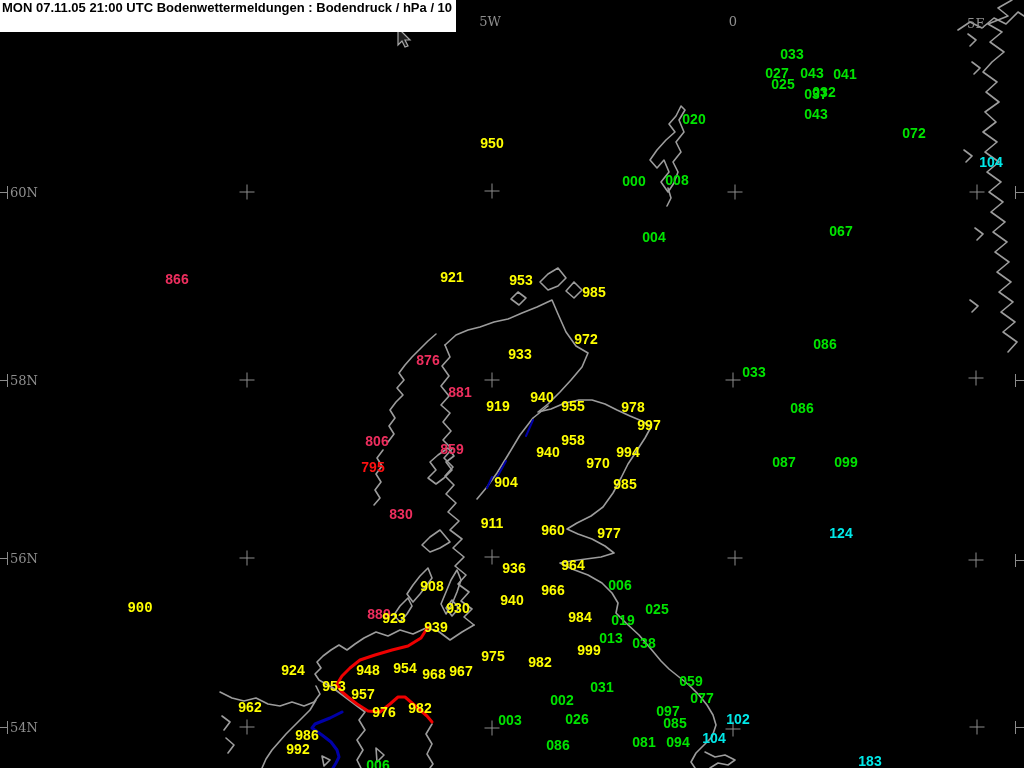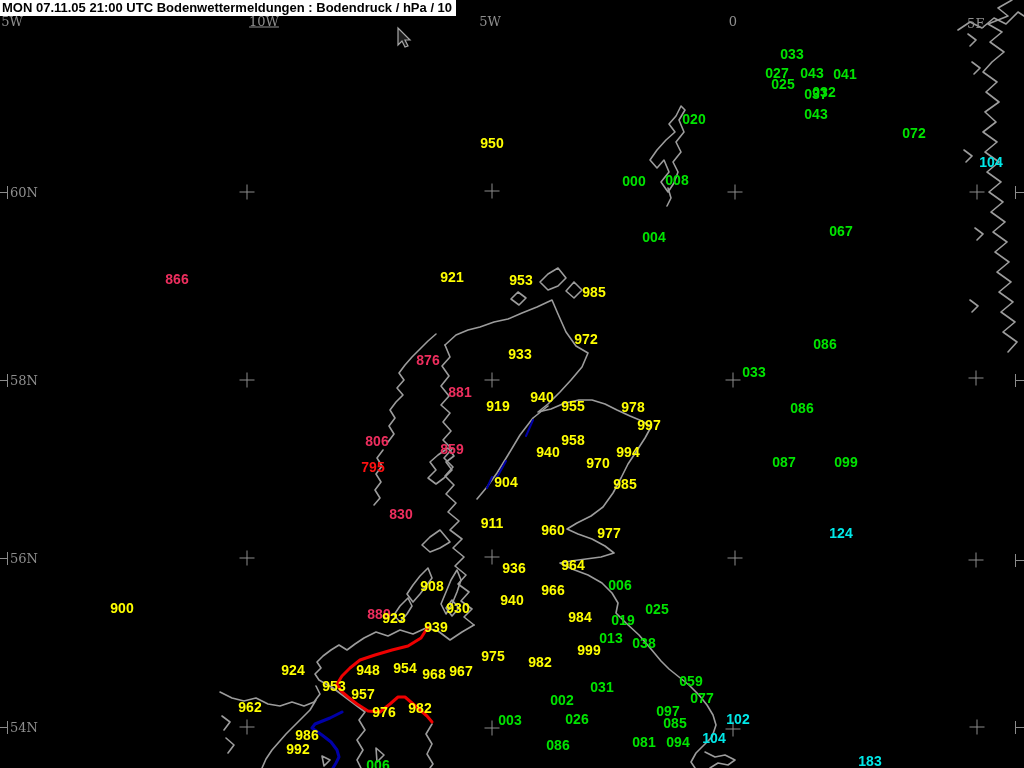--- a/index.html
+++ b/index.html
@@ -1,18 +1,18 @@
 <!DOCTYPE html>
 <html style="--bg: #000000; --title_bg: #ffffff; --title_fg: #000000; --yellow: #ffff00; --green: #00e400; --cyan: #00e8e8; --crimson: #ee2e5e; --red: #ff1111; --front_red: #ee0000; --front_blue: #0000a8; --coast: #9c9c9c; --grid: #8c8c8c; --label: #8f8f8f;"><head>
 <meta charset="utf-8">
 <style>
   html,body{margin:0;padding:0;background:#000;width:1024px;height:768px;overflow:hidden;}
   #screen{position:relative;width:1024px;height:768px;background:var(--bg,#000);font-family:"Liberation Sans",sans-serif;}
   #titlebar{
-    position:absolute;left:0;top:0;height:16px;line-height:16px;
+    position:absolute;left:0;top:0;height:32px;line-height:16px;
     background:var(--title_bg,#fff);color:var(--title_fg,#000);
     font:bold 13px "Liberation Sans",sans-serif;padding:0 4px 0 2px;white-space:nowrap;z-index:30;
   }
   .lbl{position:absolute;transform:translate(-50%,-50%);white-space:nowrap;}
   .geo-lbl{font:13px "DejaVu Serif",serif;color:var(--label,#8f8f8f);z-index:5;}
   .station{
     position:absolute;transform:translate(-50%,-50%);
     font:bold 14px "Liberation Sans",sans-serif;letter-spacing:0px;z-index:20;white-space:nowrap;
   }
   .c-yellow{color:var(--yellow,#ff0)} .c-green{color:var(--green,#0e0)}
@@ -180,21 +180,21 @@
       <span class="station c-crimson" style="left: 401px; top: 514px;">830</span>
       <span class="station c-yellow" style="left: 492px; top: 523px;">911</span>
       <span class="station c-yellow" style="left: 553px; top: 530px;">960</span>
       <span class="station c-yellow" style="left: 609px; top: 533px;">977</span>
       <span class="station c-cyan" style="left: 841px; top: 533px;">124</span>
       <span class="station c-yellow" style="left: 514px; top: 568px;">936</span>
       <span class="station c-yellow" style="left: 573px; top: 565px;">964</span>
       <span class="station c-yellow" style="left: 432px; top: 586px;">908</span>
       <span class="station c-yellow" style="left: 553px; top: 590px;">966</span>
       <span class="station c-green" style="left: 620px; top: 585px;">006</span>
-      <span class="station c-yellow" style="left: 122px; top: 608px;">900</span>
+      <span class="station c-yellow" style="left: 140px; top: 608px; font-family: Liberation Mono, monospace;">900</span>
       <span class="station c-yellow" style="left: 458px; top: 608px;">930</span>
       <span class="station c-yellow" style="left: 512px; top: 600px;">940</span>
       <span class="station c-yellow" style="left: 580px; top: 617px;">984</span>
       <span class="station c-green" style="left: 623px; top: 620px;">019</span>
       <span class="station c-green" style="left: 657px; top: 609px;">025</span>
       <span class="station c-crimson" style="left: 379px; top: 614px;">889</span>
       <span class="station c-yellow" style="left: 394px; top: 618px;">923</span>
       <span class="station c-yellow" style="left: 436px; top: 627px;">939</span>
       <span class="station c-green" style="left: 611px; top: 638px;">013</span>
       <span class="station c-green" style="left: 644px; top: 643px;">038</span>

